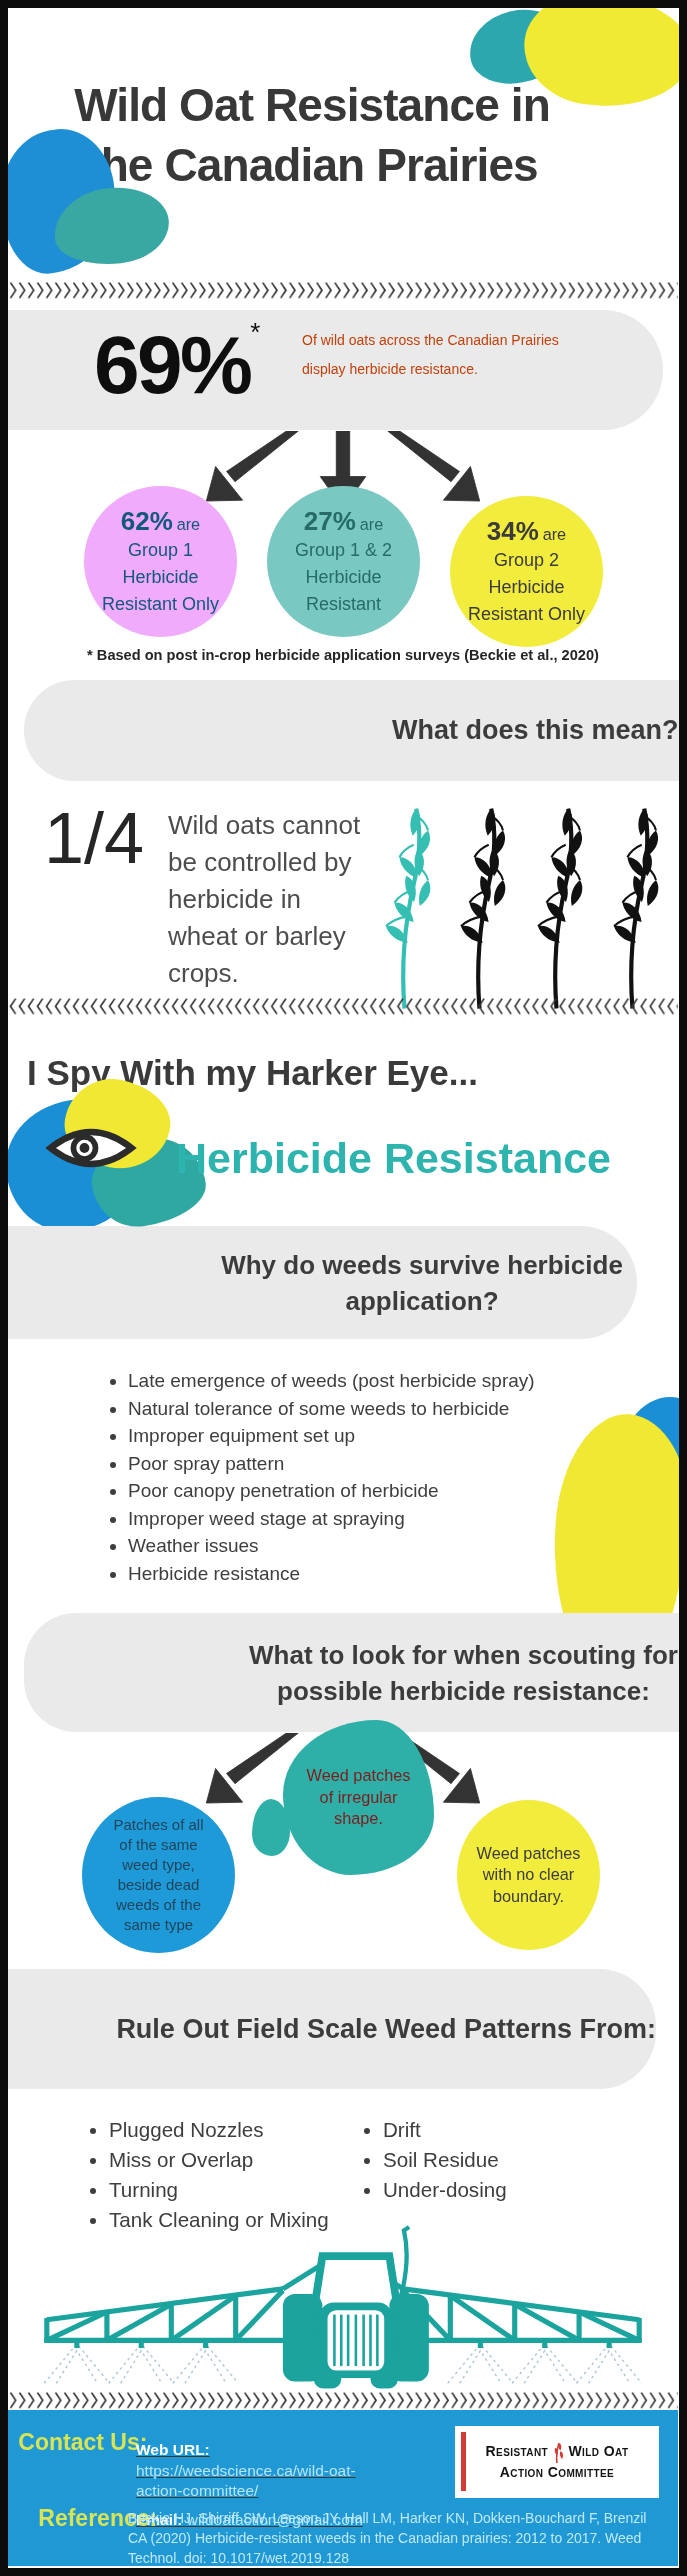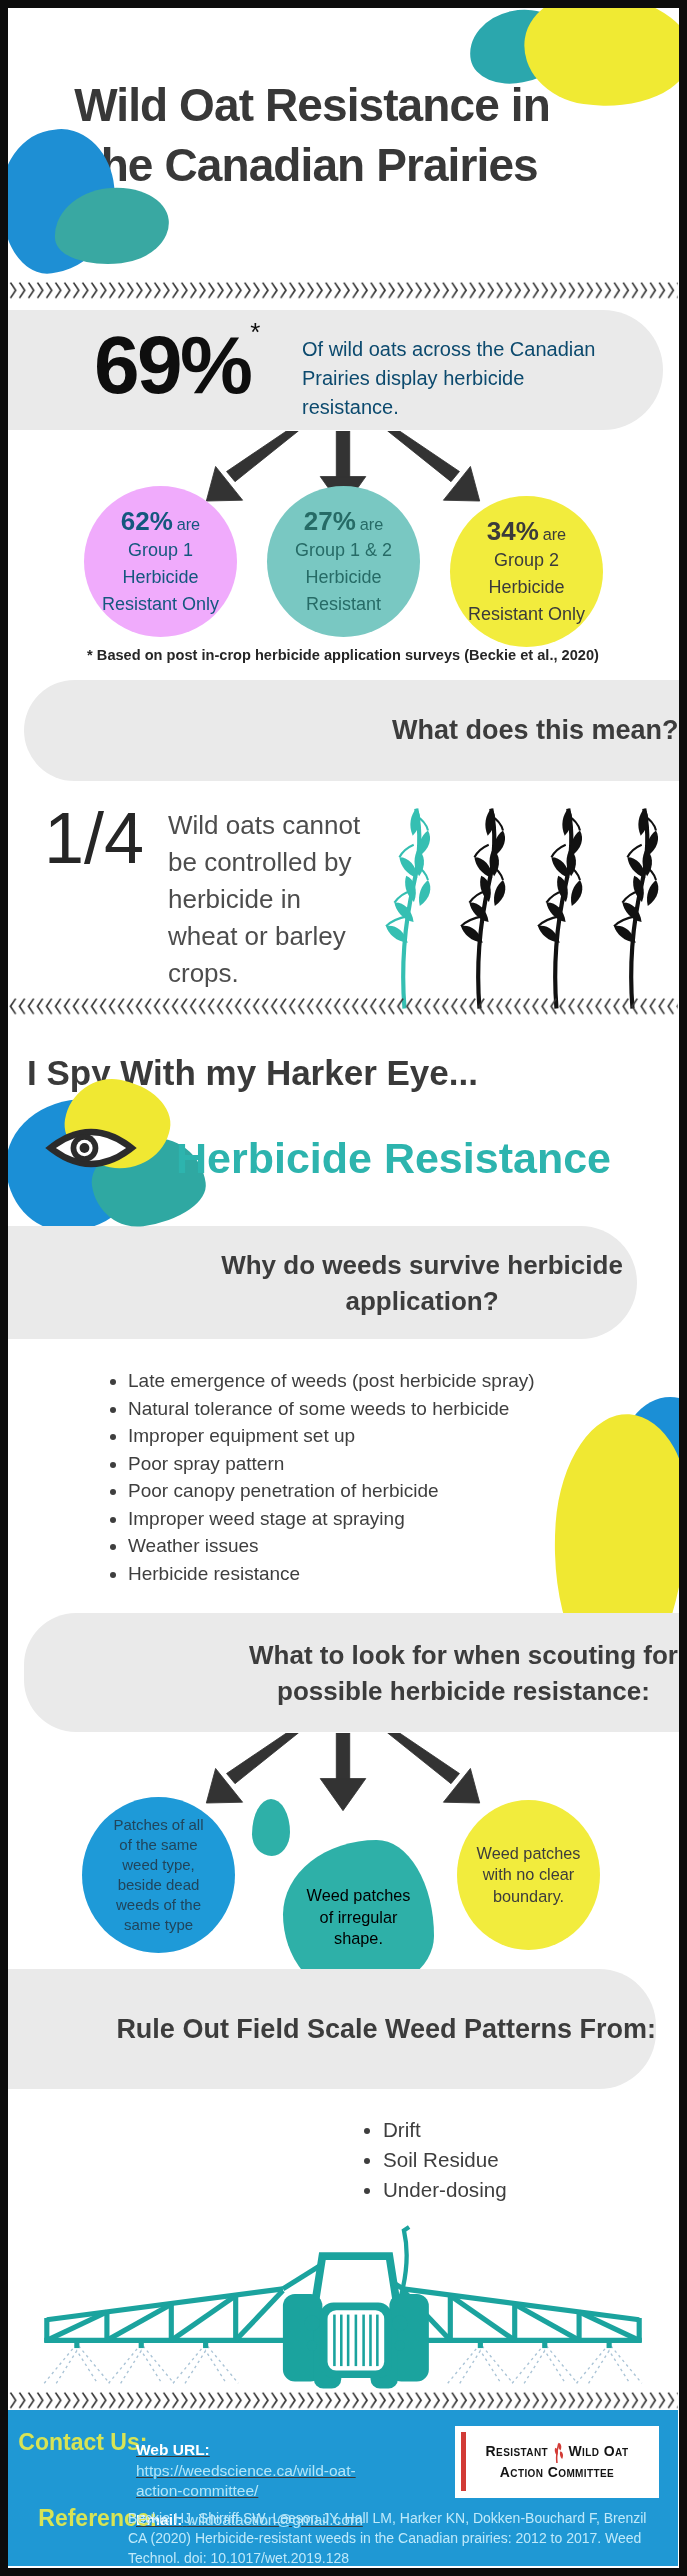--- a/index.html
+++ b/index.html
@@ -25,21 +25,21 @@
   #box-stat{left:0;top:302px;width:655px;height:120px;border-radius:0 60px 60px 0;}
   #box-mean{left:15.5px;top:672px;width:655px;height:101px;border-radius:52px 0 0 52px;font-size:27px;}
   #box-why{left:0;top:1218px;width:629px;height:113px;border-radius:0 57px 57px 0;font-size:26px;}
   #box-why span{width:430px;line-height:36px;}
   #box-scout{left:15.5px;top:1605px;width:655px;height:119px;border-radius:52px 0 0 52px;font-size:26px;}
   #box-scout span{width:430px;line-height:36px;}
   #box-rule{left:0;top:1961px;width:648px;height:120px;border-radius:0 57px 57px 0;font-size:27px;}
   
   .stat-val{position:absolute;left:86px;top:309px;font-size:82px;font-weight:700;color:#0e0e0e;letter-spacing:-2.6px;}
   .stat-val sup{font-size:26px;font-weight:400;vertical-align:52px;}
-  .stat-desc{position:absolute;left:294px;top:327px;width:301px;font-size:20px;line-height:29px;color:#0c4a6e;}
+  .stat-desc{position:absolute;left:294px;top:318px;width:301px;font-size:14px;line-height:29px;color:#c2410c;}
   
   .arrows{position:absolute;left:0;width:670px;height:81px;}
   #arrows1{top:423px;} #arrows2{top:1725px;}
   
   .circle{position:absolute;border-radius:50%;display:flex;align-items:center;justify-content:center;
           text-align:center;}
   .g-inner .pct{font-size:26px;font-weight:700;}
   .g-inner .are{font-size:16.3px;}
   .g-inner div.l{font-size:18px;line-height:27px;}
   #gc1{left:76px;top:478px;width:153px;height:151px;background:#f0abfc;color:#14577e;}
@@ -68,22 +68,22 @@
       border-radius:55% 45% 50% 50% / 60% 45% 55% 40%;}
   #blob-r-yellow{left:546px;top:1406px;width:132px;height:270px;background:#f0e832;
       border-radius:50% 50% 42% 58% / 42% 38% 62% 58%;transform:rotate(4deg);}
   
   .scout-shape{position:absolute;display:flex;align-items:center;justify-content:center;text-align:center;}
   #sc1{left:74px;top:1789px;width:153px;height:156px;background:#1e9ad8;border-radius:50%;
        color:#20455c;font-size:15px;line-height:20px;}
   #sc1 span{width:105px;}
   #sc-mini{left:244px;top:1791px;width:38px;height:57px;background:#2eb0a8;
        border-radius:50% 50% 48% 52% / 62% 58% 42% 38%;}
-  #sc2{left:275px;top:1832px;width:151px;height:155px;background:#2eb0a8;
-       border-radius:62% 38% 55% 45% / 48% 62% 38% 52%;color:#000000;font-size:16.3px;line-height:21.5px;}
+  #sc2{left:275px;top:1712px;width:151px;height:155px;background:#2eb0a8;
+       border-radius:62% 38% 55% 45% / 48% 62% 38% 52%;color:#7f1d1d;font-size:16.3px;line-height:21.5px;}
   #sc2 span{width:107px;}
   #sc3{left:449px;top:1792px;width:143px;height:150px;background:#f2ec3d;border-radius:50%;
        color:#3c3c3c;font-size:16.3px;line-height:21.5px;}
   #sc3 span{width:113px;}
   
   #rule-left{left:82px;top:2107px;font-size:20.6px;line-height:30px;}
   #rule-right{left:356px;top:2107px;font-size:20.6px;line-height:30px;}
   .sprayer{position:absolute;left:17px;top:2207px;width:636px;height:176px;}
   
   .footer{position:absolute;left:0;top:2402px;width:670px;height:156px;background:#1f98d4;}
@@ -279,20 +279,26 @@
   <div class="scout-shape" id="sc2">
     <span>Weed patches of irregular shape.</span>
   </div>
   <div class="scout-shape" id="sc3">
     <span>Weed patches with no clear boundary.</span>
   </div>
 
   <div class="hbox" id="box-rule">
     <span>Rule Out Field Scale Weed Patterns From:</span>
   </div>
+  <ul class="blist" id="rule-left">
+    <li>Plugged Nozzles</li>
+    <li>Miss or Overlap</li>
+    <li>Turning</li>
+    <li>Tank Cleaning or Mixing</li>
+  </ul>
   <ul class="blist" id="rule-right">
     <li>Drift</li>
     <li>Soil Residue</li>
     <li>Under-dosing</li>
   </ul>
 
   <svg class="sprayer" viewBox="0 0 740 205">
     <g id="boomL" fill="none" stroke="#1ba39e" stroke-width="6">
       <path d="M25 122 L300 86"></path>
       <path d="M22 146 L308 146"></path>

